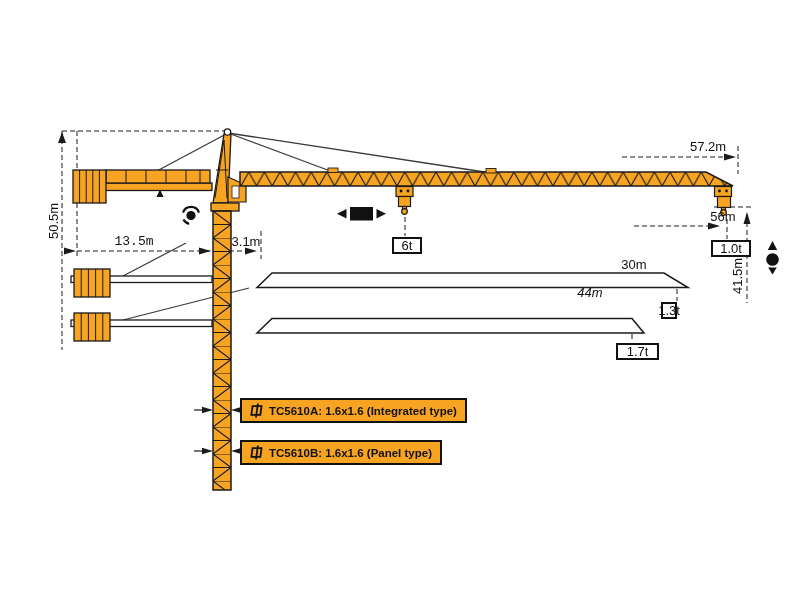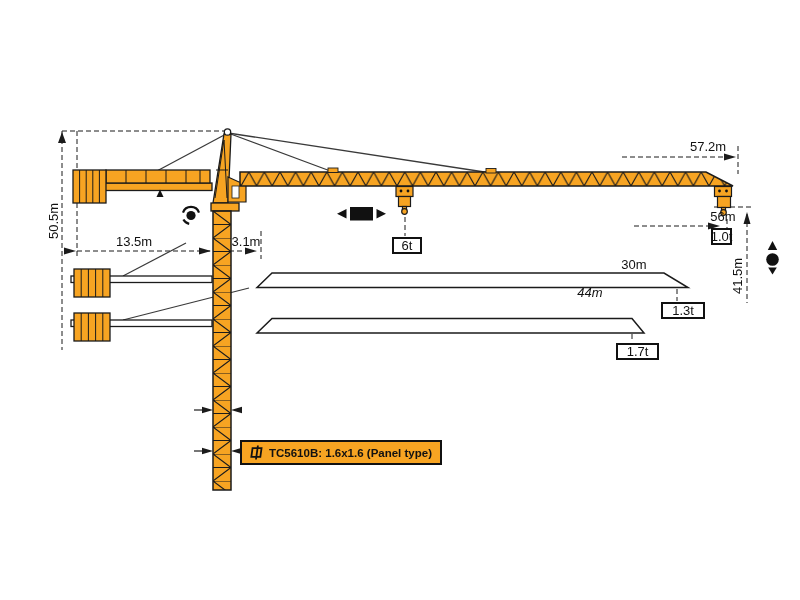--- a/index.html
+++ b/index.html
@@ -150,33 +150,42 @@
       <polygon points="386,213.7 376.5,209 376.5,218.4"></polygon>
     </g>
     <g fill="#111">
       <polygon points="772.5,241 767.8,250 777.2,250"></polygon>
       <circle cx="772.5" cy="259.5" r="6.3"></circle>
       <polygon points="772.5,274.5 768.2,267.5 776.8,267.5"></polygon>
     </g>
   </svg>
 
   <div class="t rot" style="left:32px;top:214px;width:44px;">50.5m</div>
-  <div class="t" style="left:110px;top:235px;width:48px;">13.5m</div>
+  <div class="t" style="left:110px;top:235px;width:48px;font-family:Liberation Mono, monospace;">13.5m</div>
   <div class="t" style="left:224px;top:235px;width:44px;">3.1m</div>
   <div class="t" style="left:684px;top:140px;width:48px;">57.2m</div>
   <div class="t" style="left:669px;top:210px;width:36px;margin-left:36px;">56m</div>
   <div class="t rot" style="left:716px;top:269px;width:44px;">41.5m</div>
   <div class="t" style="left:610px;top:258px;width:48px;">30m</div>
   <div class="t" style="left:566px;top:286px;width:48px;font-style:italic;">44m</div>
 
   <div class="box" style="left:392px;top:237px;width:30px;height:17px;">6t</div>
-  <div class="box" style="left:711px;top:228px;width:21px;height:17px;">1.0t</div>
-  <div class="box" style="left:661px;top:302px;width:44px;height:17px;">1.3t</div>
+  <div class="box" style="left:711px;top:240px;width:40px;height:17px;">1.0t</div>
+  <div class="box" style="left:661px;top:302px;width:16px;height:17px;">1.3t</div>
   <div class="box" style="left:616px;top:343px;width:43px;height:17px;">1.7t</div>
 
+  <div class="tc" style="left:240px;top:398px;">
+    <svg width="13" height="15" viewBox="0 0 13 15">
+      <g transform="skewX(-8)" stroke="#111" stroke-width="1.8" fill="none">
+        <rect x="3" y="3.2" width="9" height="8.6"></rect>
+        <line x1="8" y1="0.5" x2="8" y2="14.5"></line>
+      </g>
+    </svg>
+    <span>TC5610A: 1.6x1.6 (Integrated type)</span>
+  </div>
   <div class="tc" style="left:240px;top:440px;text-align:right;">
     <svg width="13" height="15" viewBox="0 0 13 15">
       <g transform="skewX(-8)" stroke="#111" stroke-width="1.8" fill="none">
         <rect x="3" y="3.2" width="9" height="8.6"></rect>
         <line x1="8" y1="0.5" x2="8" y2="14.5"></line>
       </g>
     </svg>
     <span>TC5610B: 1.6x1.6 (Panel type)</span>
   </div>
 

